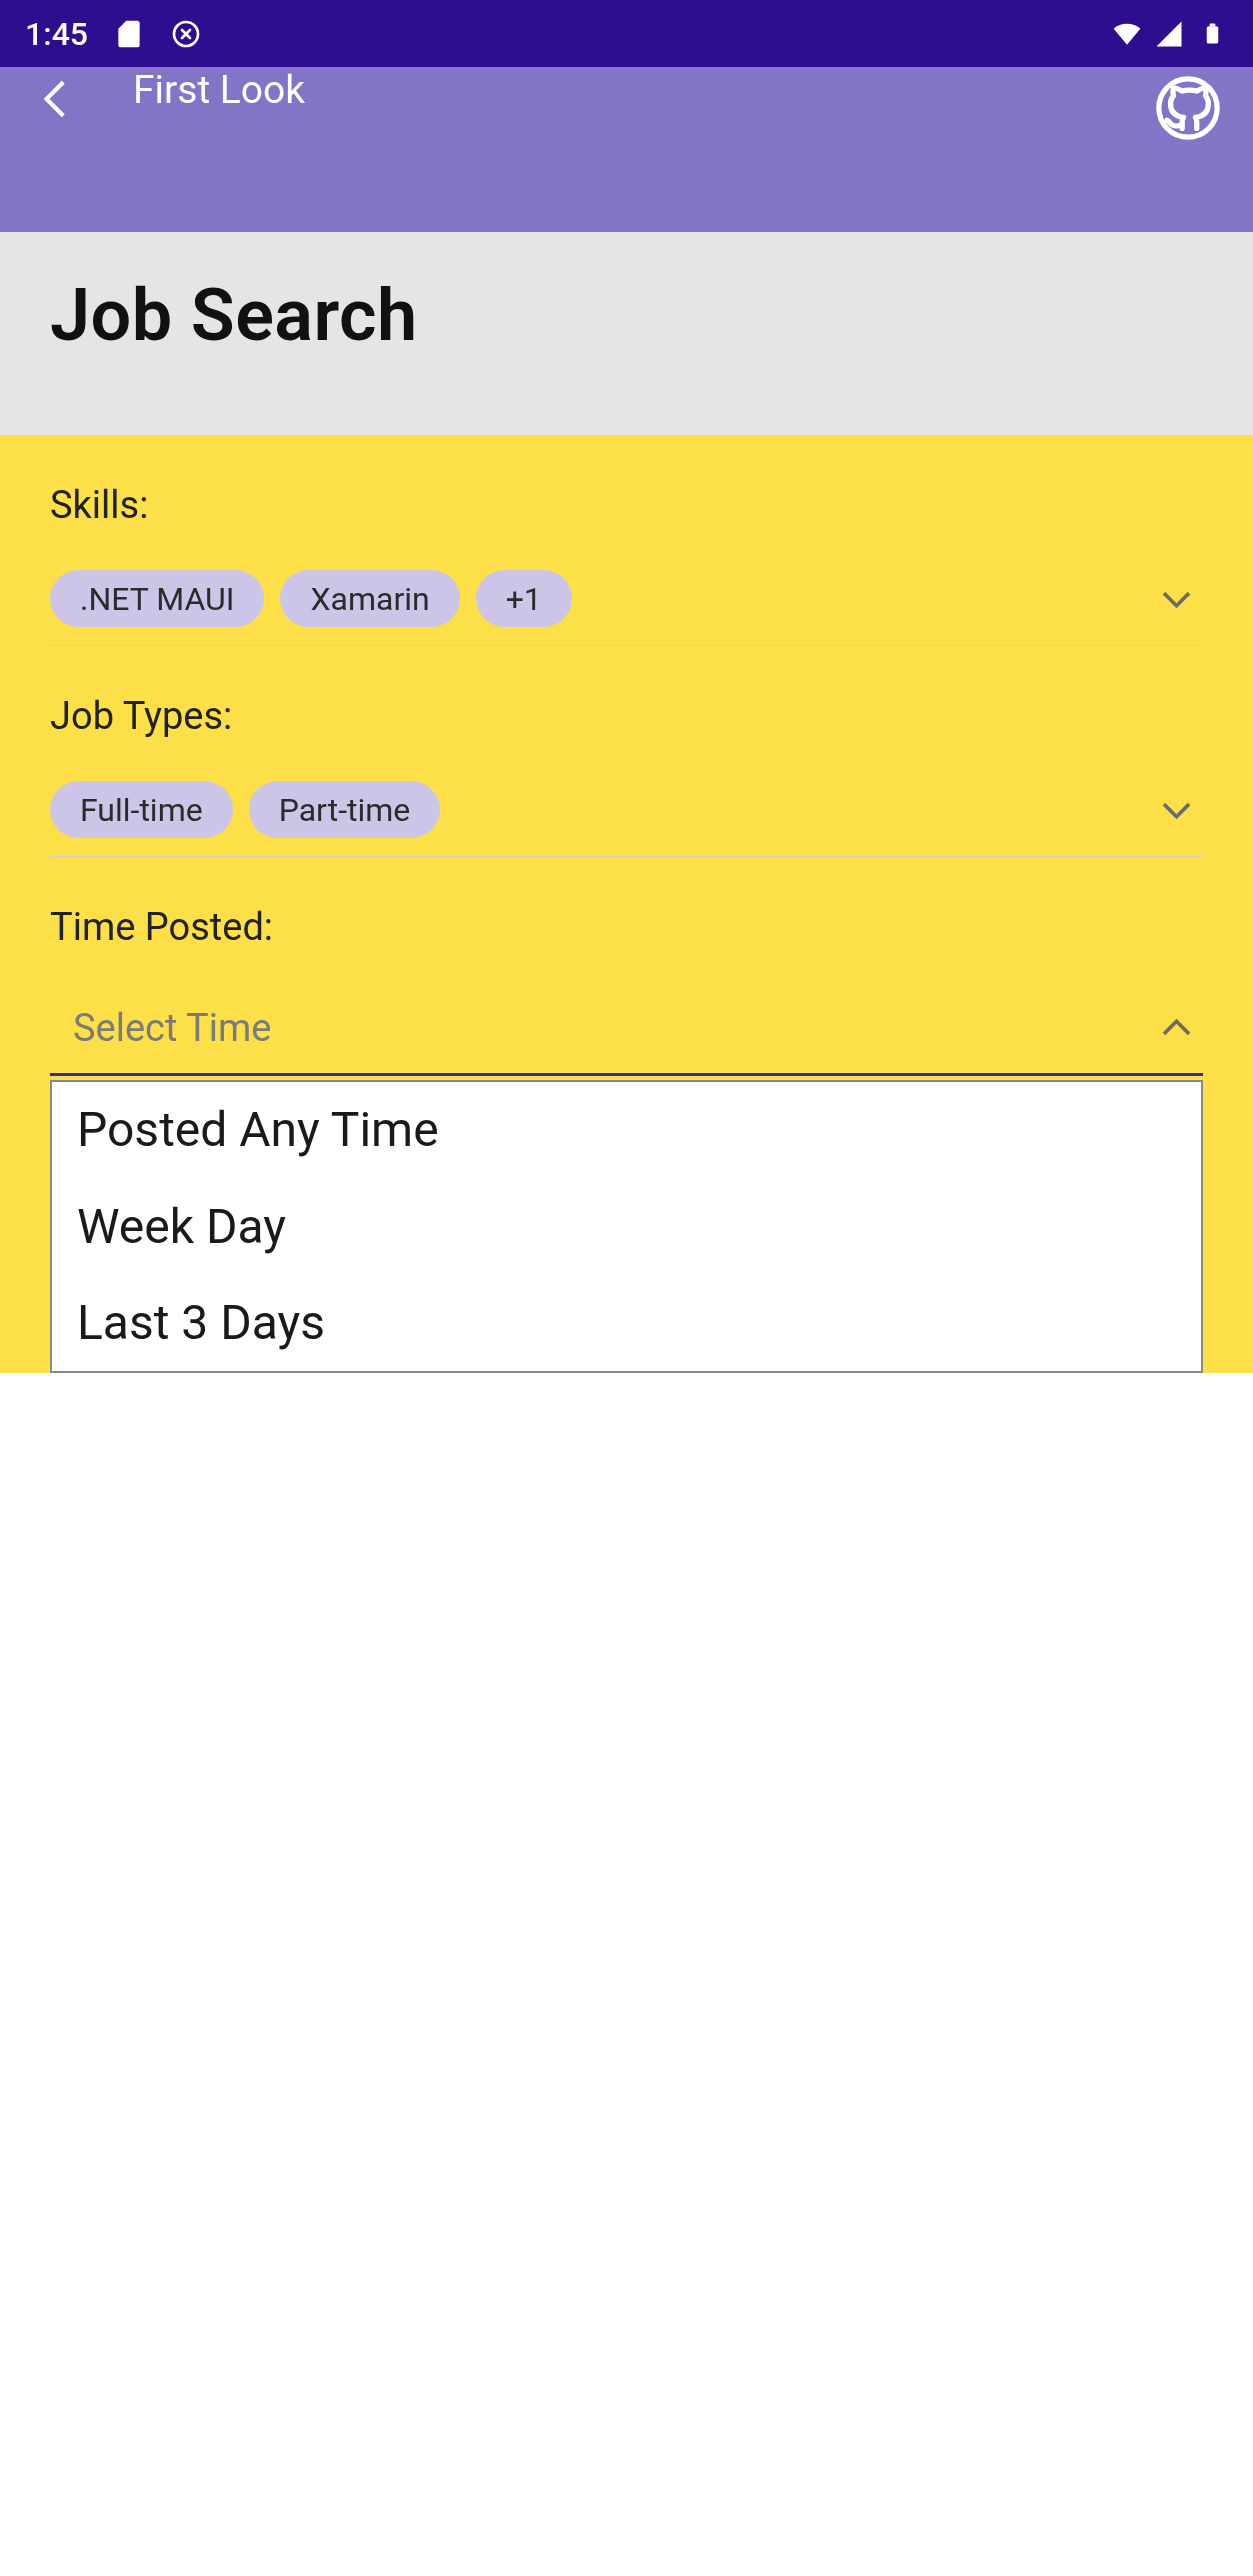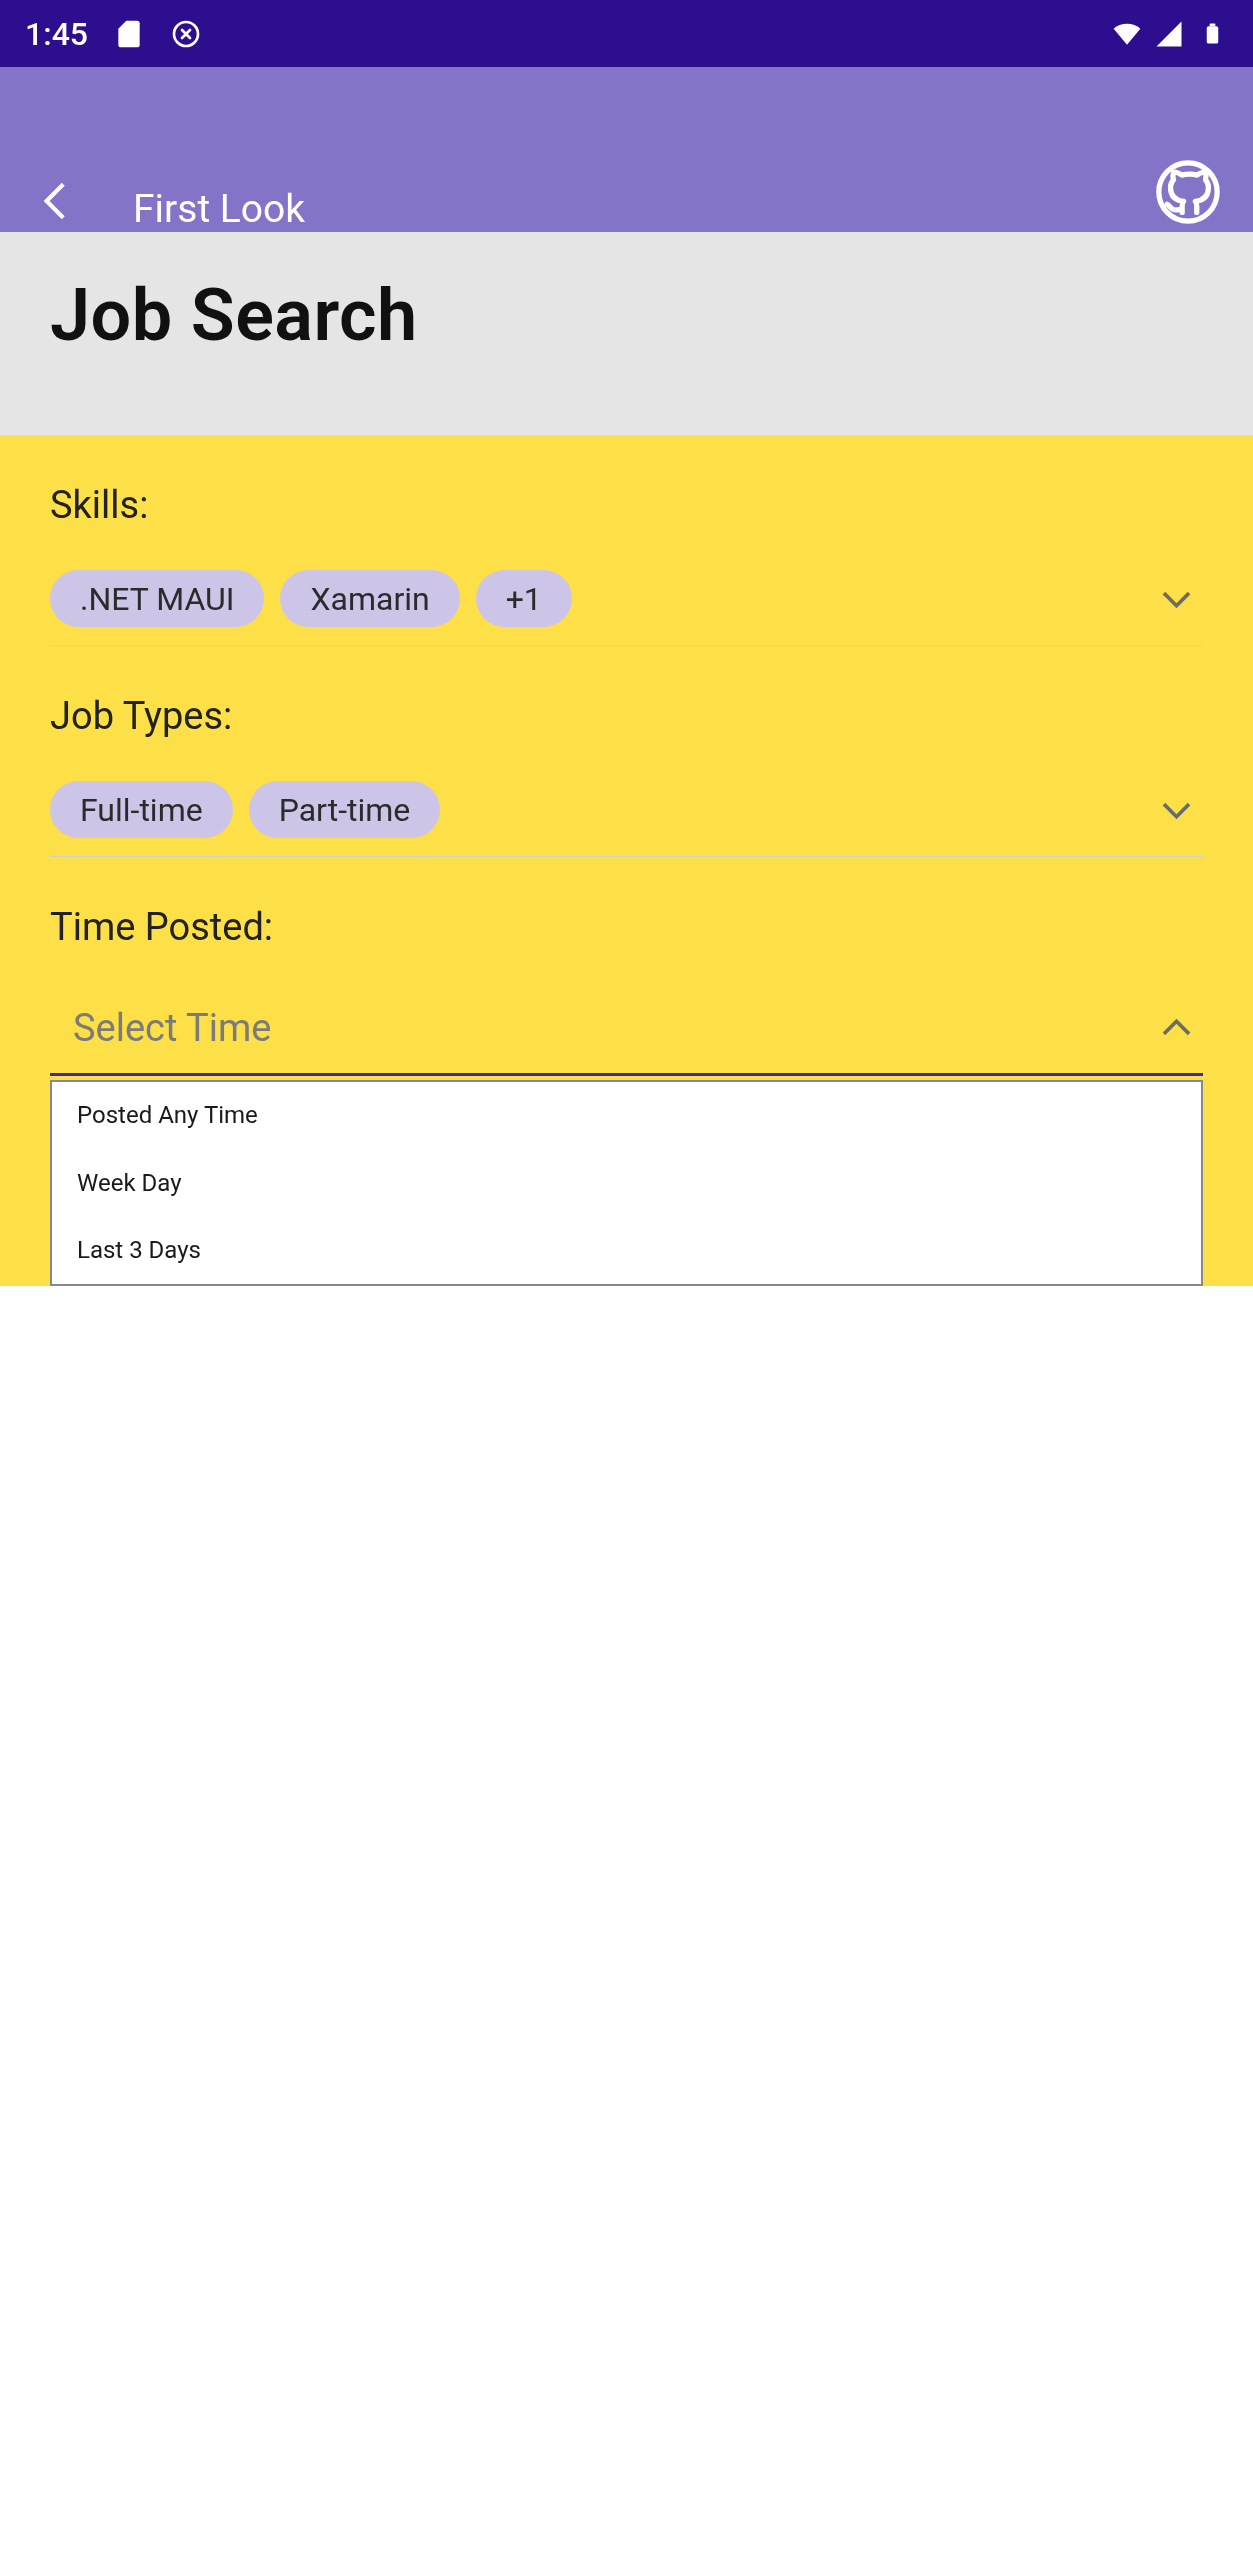--- a/index.html
+++ b/index.html
@@ -20,21 +20,21 @@
   .status-left { display: flex; align-items: center; gap: 25px; }
   .status-right { display: flex; align-items: center; gap: 10.7px; }
   .status-icon-sm { width: 32px; height: 32px; display: inline-flex; align-items: center; justify-content: center; }
 
   
   .app-bar {
     height: 165px;
     background: #8474c8;
     color: #ffffff;
     display: flex;
-    align-items: flex-end;
+    align-items: flex-start;
     padding: 0 25px;
   }
   .app-bar .back-btn { width: 63px; height: 63px; display: flex; align-items: center; justify-content: center; margin-right: 45px; }
   .app-bar .title { flex: 1; font-size: 39px; font-weight: 400; color: #ffffff; }
   .app-bar .gh-btn { width: 81px; height: 81px; display: flex; align-items: center; justify-content: center; }
 
   
   .page-header {
     background: #e5e5e5;
     padding: 41px 50px 77px 50px;
@@ -85,21 +85,21 @@
   .select-row .expand-btn { color: #555; }
 
   
   .dropdown {
     border: 2.7px solid #888;
     border-top: 2.7px solid #888;
     margin-top: 3.6px;
     background: #ffffff;
   }
   .dropdown-item {
-    font-size: 24px;
+    font-size: 48px;
     color: #1a1a1a;
     padding: 19.7px 25px;
   }
 
   
   svg { display: block; }
 </style>
 </head>
 <body>
 

